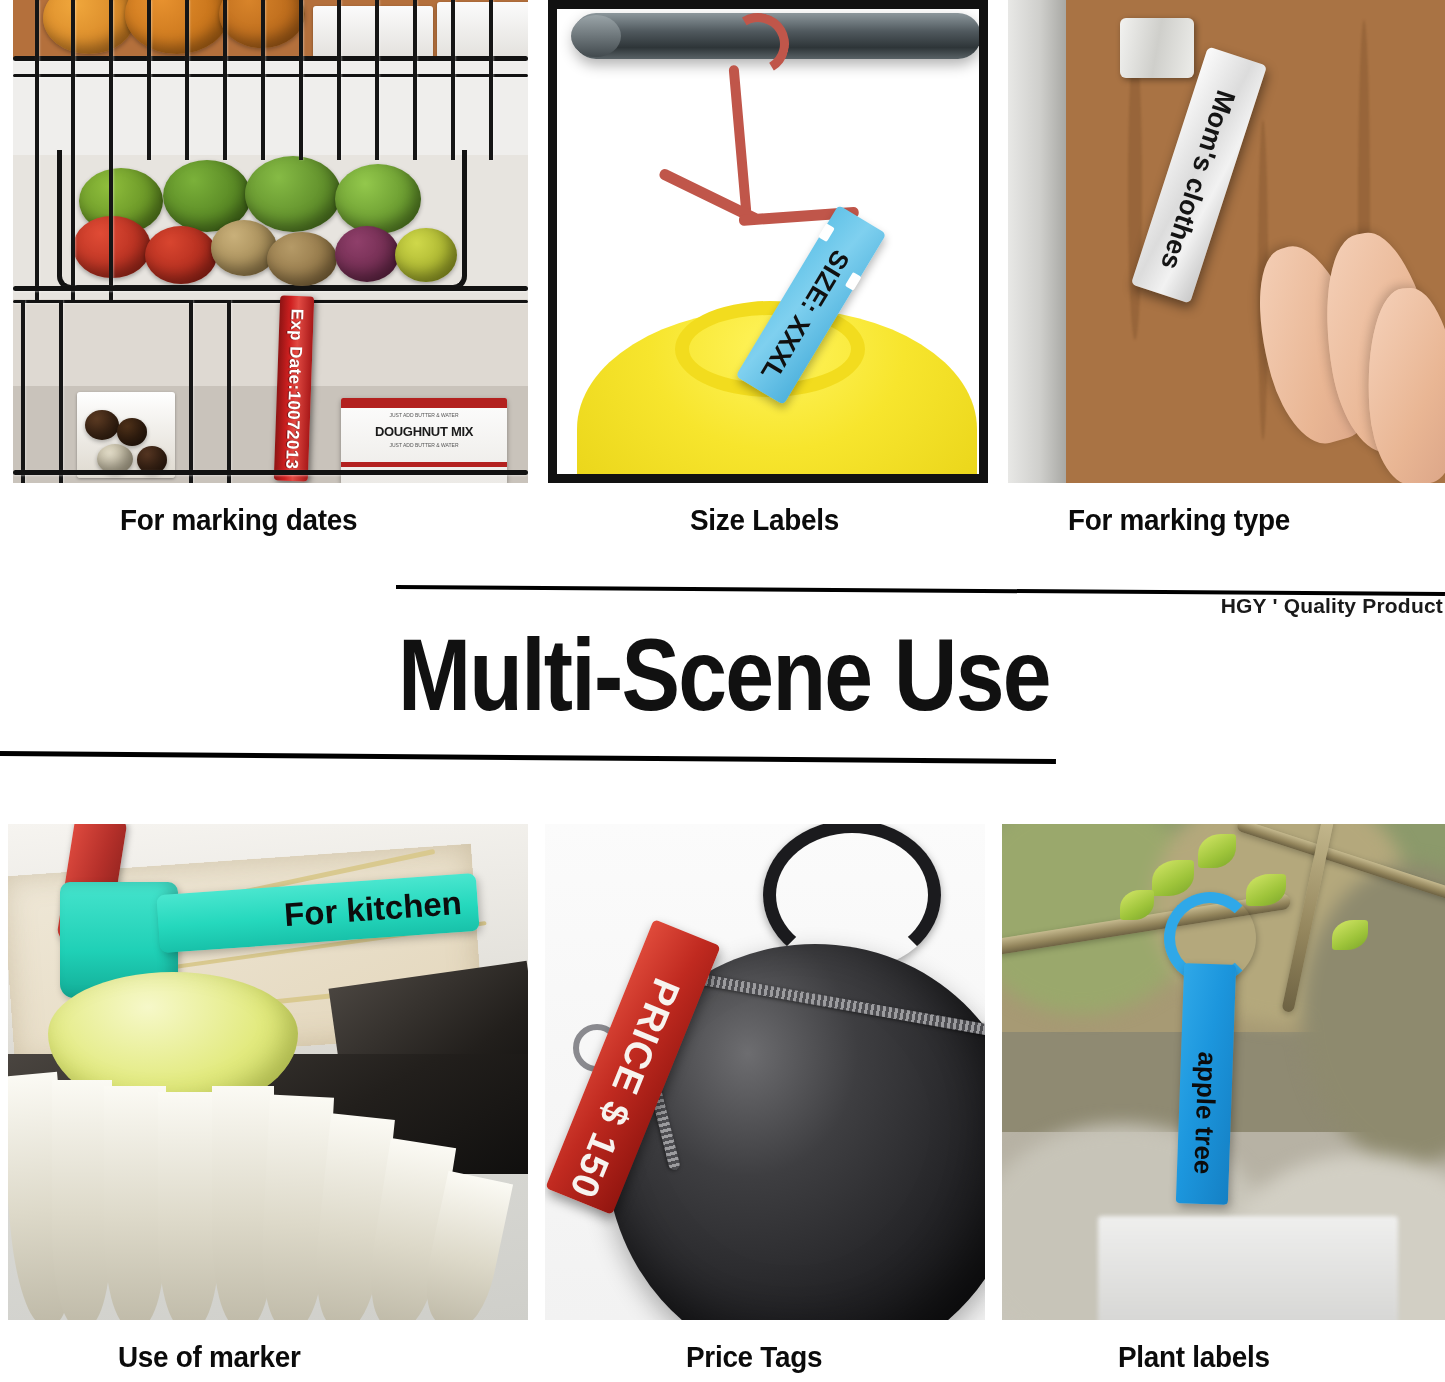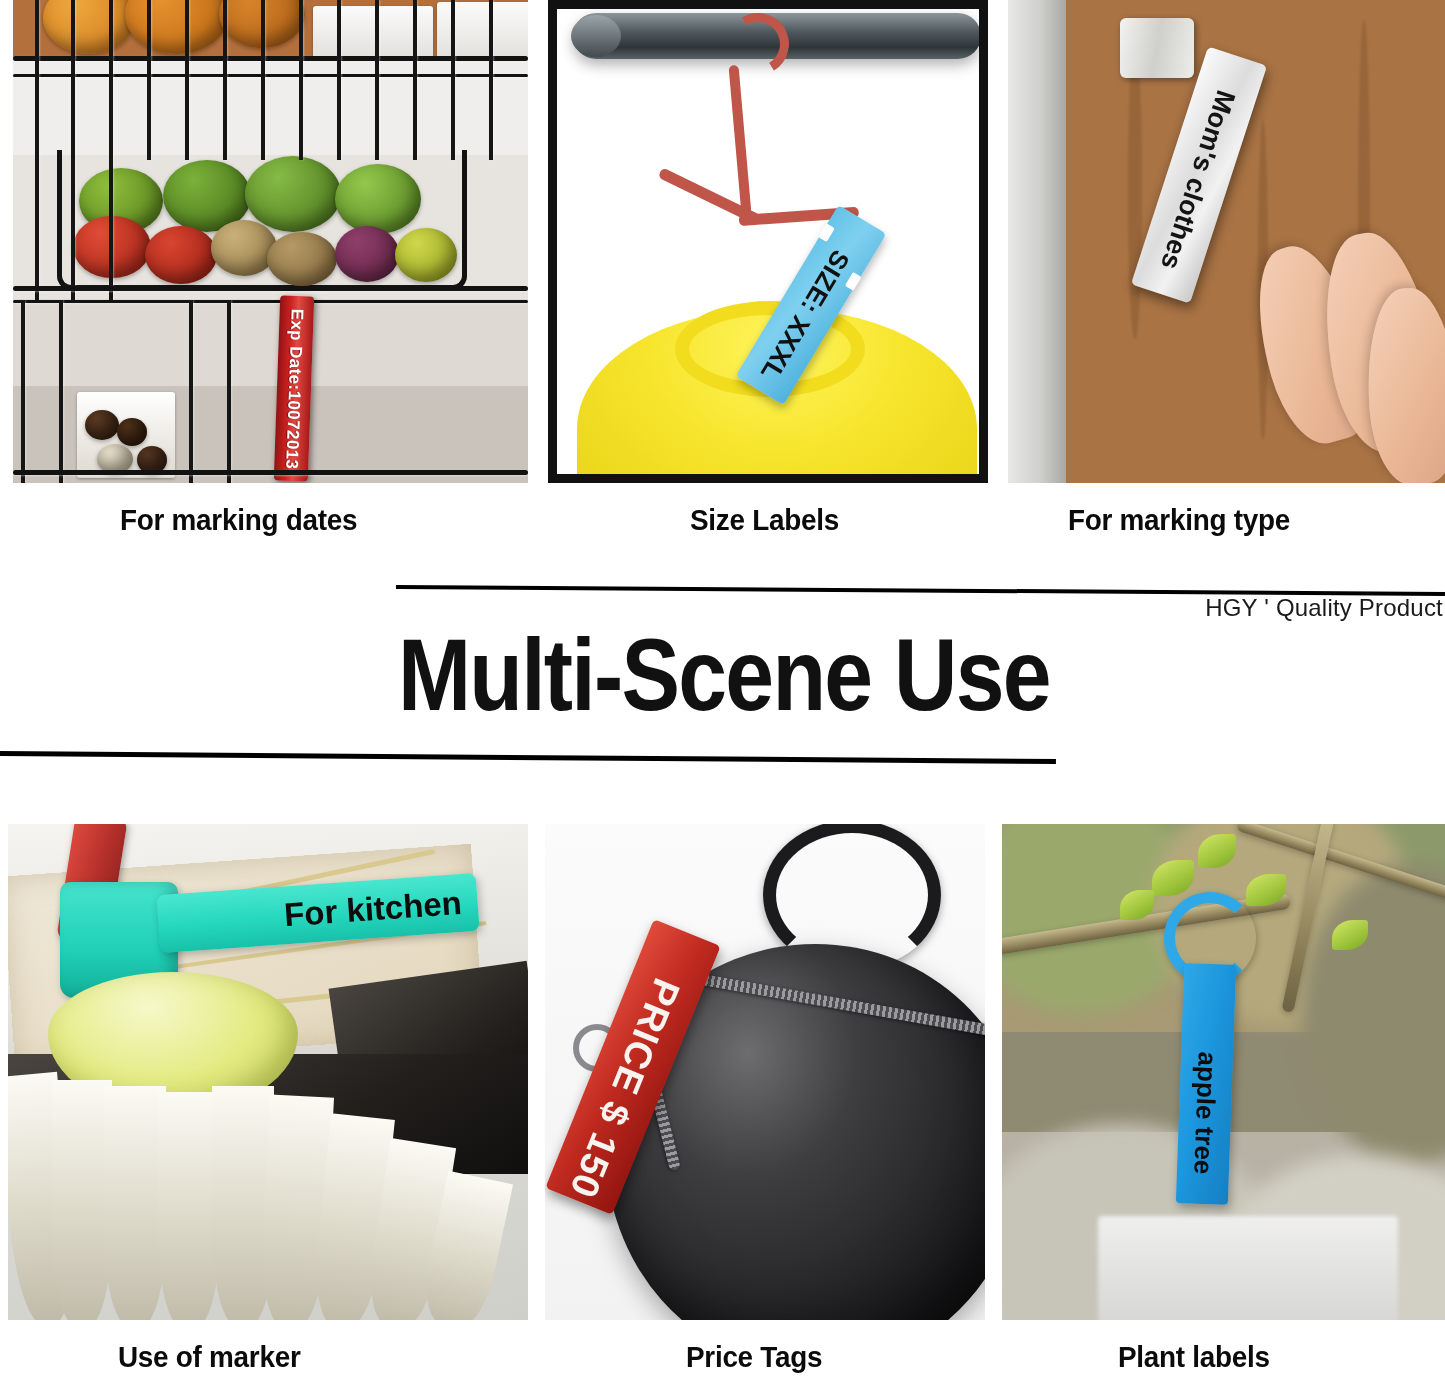--- a/index.html
+++ b/index.html
@@ -38,22 +38,22 @@
     line-height: 110px;
     color: #111;
     letter-spacing: -2px;
     transform: scaleX(0.86);
     transform-origin: left center;
     white-space: nowrap;
   }
   #brandline {
     position: absolute;
     right: 2px; top: 594px;
-    font-size: 24px;
-    font-weight: 400;
+    font-size: 21px;
+    font-weight: 700;
     color: #1a1a1a;
     letter-spacing: 0.2px;
     white-space: nowrap;
   }
 
   
   #ph-rack { background:
       linear-gradient(#e9e4dc,#cfcac2 30%,#e6e2da 60%,#bdb8b0); }
   #ph-rack .backwall {
     position:absolute; inset:0;
@@ -377,20 +377,27 @@
 
     <div class="wire-h" style="left:0; top:286px; width:515px;"></div>
     <div class="wire-h" style="left:0; top:300px; width:515px; height:3px;"></div>
 
     <div class="crate" style="left:64px; top:392px; width:98px; height:86px; background:linear-gradient(180deg,#fff,#ded9cf);"></div>
     <div class="veg" style="left:72px;  top:410px; width:34px; height:30px; background:radial-gradient(circle at 35% 30%,#5b3a22,#2d1a0d);"></div>
     <div class="veg" style="left:104px; top:418px; width:30px; height:28px; background:radial-gradient(circle at 35% 30%,#4f3119,#24140a);"></div>
     <div class="veg" style="left:84px;  top:444px; width:36px; height:30px; background:radial-gradient(circle at 35% 30%,#e2dcc8,#b2a88c);"></div>
     <div class="veg" style="left:124px; top:446px; width:30px; height:28px; background:radial-gradient(circle at 35% 30%,#563622,#2a180c);"></div>
 
+    <div class="doughnut" style="left:328px; top:398px; width:166px; height:86px;">
+      <div class="band" style="top:0; height:10px;"></div>
+      <div class="dsub" style="top:14px;">JUST ADD BUTTER &amp; WATER</div>
+      <div class="dtxt" style="top:26px;">DOUGHNUT MIX</div>
+      <div class="dsub" style="top:44px;">JUST ADD BUTTER &amp; WATER</div>
+      <div class="band" style="top:64px; height:5px;"></div>
+    </div>
 
     <div id="tag-red-date" style="left:264px; top:296px;">
       <div class="txt">Exp Date:10072013</div>
     </div>
 
     <div class="wire-v" style="left:8px;   top:300px; height:183px;"></div>
     <div class="wire-v" style="left:46px;  top:300px; height:183px;"></div>
     <div class="wire-v" style="left:176px; top:300px; height:183px;"></div>
     <div class="wire-v" style="left:214px; top:300px; height:183px;"></div>
     <div class="wire-h" style="left:0; top:470px; width:515px;"></div>

